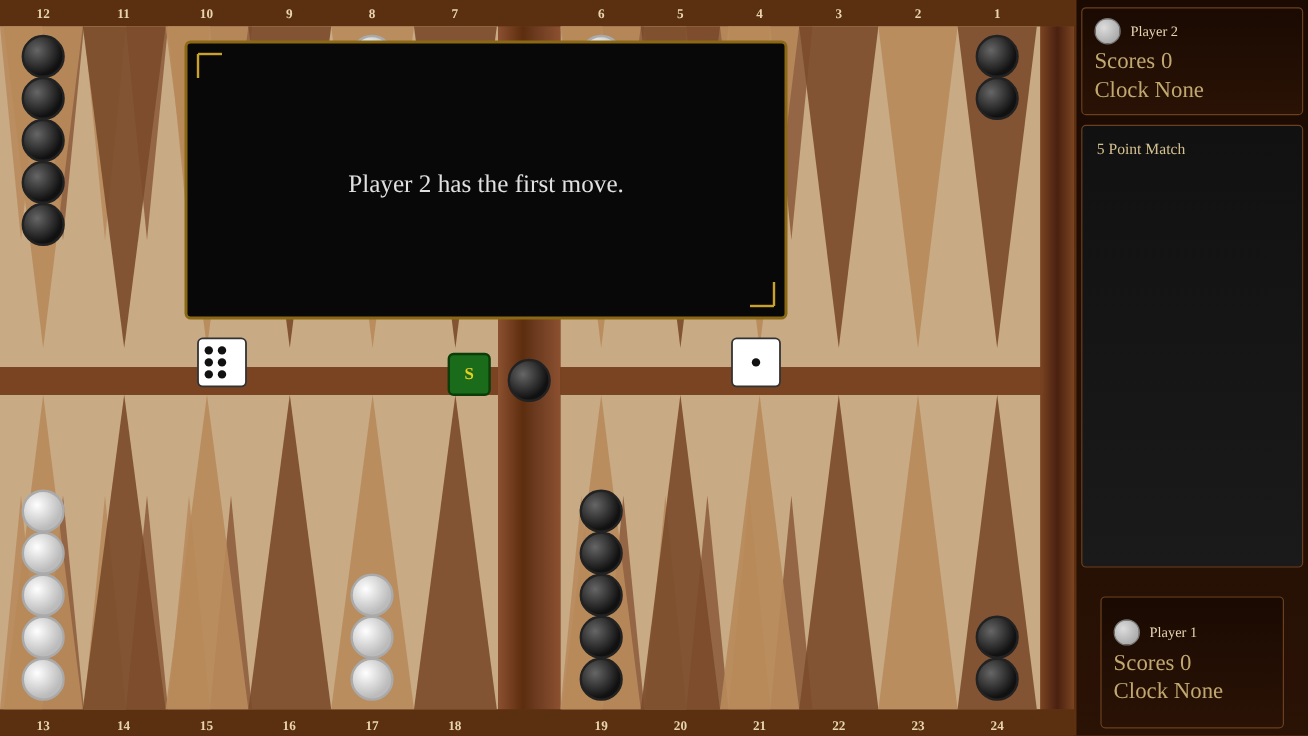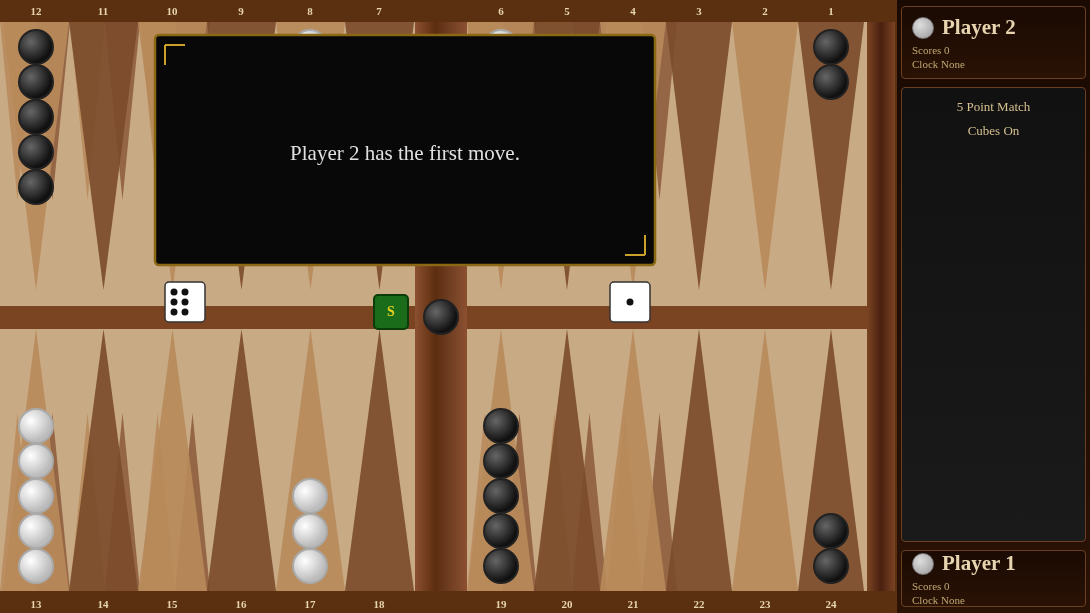--- a/index.html
+++ b/index.html
@@ -42,22 +42,22 @@
       border-radius: 4px;
       margin: 4px;
       padding: 8px 10px;
       flex: 0 0 auto;
     }
 
     .player-info-bottom {
       background: linear-gradient(180deg, #1a0a02, #2a1205);
       border: 1px solid #6b4020;
       border-radius: 4px;
-      margin: 4px;
-      padding: 0 10px;
+      margin: 20px;
+      padding: 18px 10px;
       flex: 0 0 auto;
     }
 
     .player-header {
       display: flex;
       align-items: center;
       gap: 8px;
       margin-bottom: 4px;
     }
 
@@ -65,39 +65,38 @@
       width: 22px;
       height: 22px;
       border-radius: 50%;
       background: radial-gradient(circle at 35% 35%, #ddd, #999);
       border: 1px solid #777;
       flex-shrink: 0;
     }
 
     .player-name {
       color: #e8d5b0;
-      font-size: 21px;
-      font-weight: bold;
+      font-size: 12px;
+      font-weight: normal;
     }
 
     .player-stat {
       color: #c0a870;
-      font-size: 11px;
+      font-size: 19px;
       margin-top: 2px;
     }
 
     
     .game-info-panel {
       background: linear-gradient(180deg, #111, #1a1a1a);
       border: 1px solid #6b4020;
       border-radius: 4px;
       margin: 4px;
       padding: 10px 12px;
       flex: 1;
-      text-align: center;
     }
 
     .game-info-item {
       color: #d4c090;
       font-size: 13px;
       margin-bottom: 6px;
       line-height: 1.4;
     }
   </style>
 </head>
@@ -331,21 +330,20 @@
       <div class="player-header">
         <div class="player-avatar" style="background:radial-gradient(circle at 35% 35%,#ddd,#999);"></div>
         <span class="player-name">Player 2</span>
       </div>
       <div class="player-stat">Scores 0</div>
       <div class="player-stat">Clock None</div>
     </div>
 
     <div class="game-info-panel">
       <div class="game-info-item">5 Point Match</div>
-      <div class="game-info-item">Cubes On</div>
     </div>
 
     <div class="player-info-bottom" style="margin-bottom:6px;">
       <div class="player-header">
         <div class="player-avatar" style="background:radial-gradient(circle at 35% 35%,#ddd,#999);"></div>
         <span class="player-name">Player 1</span>
       </div>
       <div class="player-stat">Scores 0</div>
       <div class="player-stat">Clock None</div>
     </div>

